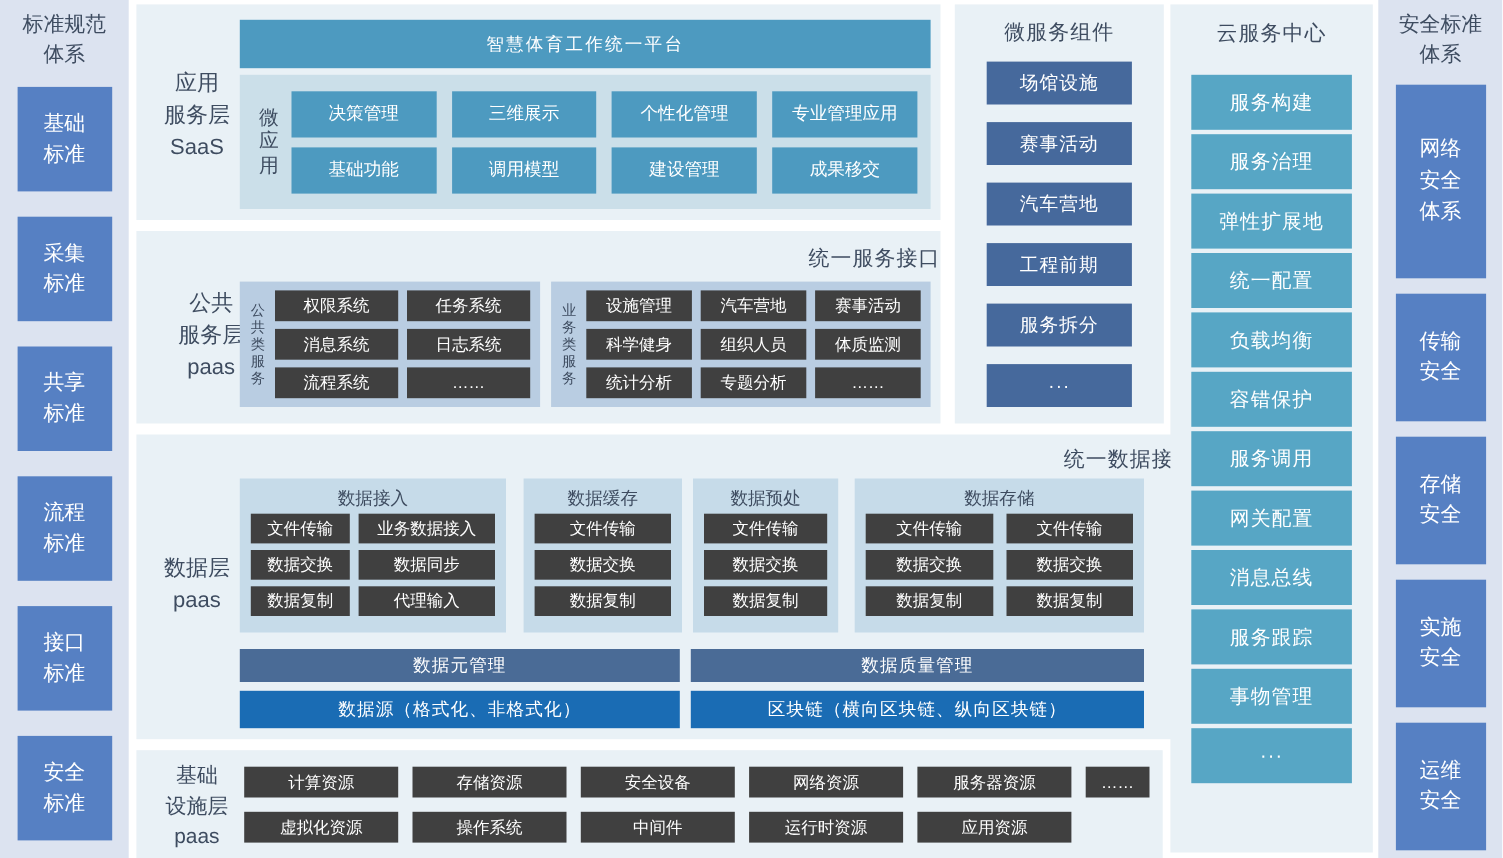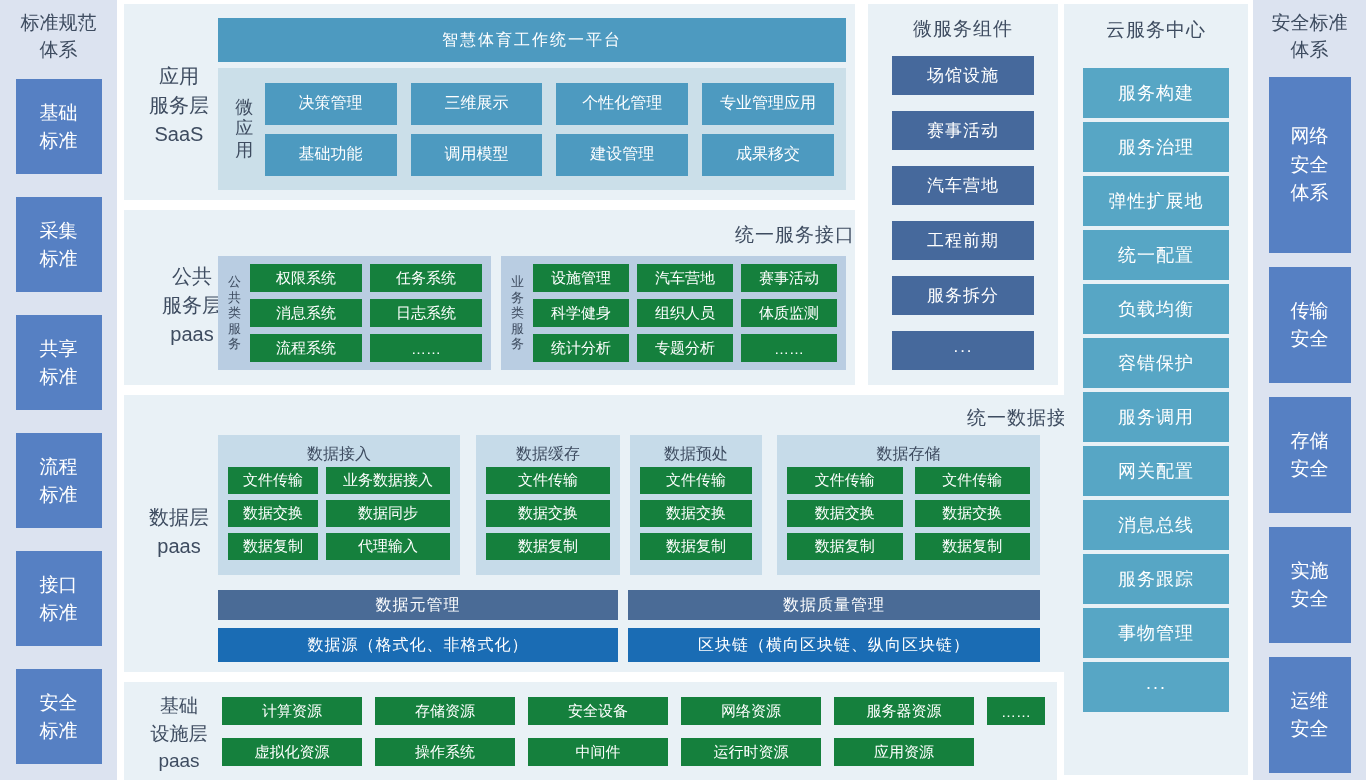--- a/index.html
+++ b/index.html
@@ -34,21 +34,21 @@
   .sec-public { left:124px; top:210px; width:731px; height:175px; }
   .sec-public .sec-title { top:12px; }
   .sec-public .sec-label { left:25px; top:52px; }
   .pub-panel { position:absolute; top:46px; height:114px; background:#b9cde2; display:flex; align-items:center; padding:8px 9px; }
   .pub-a { left:94px; width:273px; }
   .pub-b { left:377px; width:345px; }
   .pub-panel .vlabel { width:1.15em; font-size:13px; margin-right:8px; }
   .pub-grid { flex:1; display:grid; gap:7px 8px; }
   .pub-a .pub-grid { grid-template-columns:repeat(2,1fr); }
   .pub-b .pub-grid { grid-template-columns:repeat(3,1fr); }
-  .btn-dark { height:28px; background:#15803d; font-size:15px; }
+  .btn-dark { height:28px; background:#404040; font-size:15px; }
 
   
   .sec-data { left:124px; top:395px; width:1003px; height:277px; }
   .sec-data .sec-title { top:10px; }
   .sec-data .sec-label { left:12px; top:108px; }
   .dg { position:absolute; top:40px; height:140px; background:#c6dbe9; padding:6px 10px; }
   .dg-title { text-align:center; color:#3e4c60; font-size:16px; height:26px; line-height:26px; }
   .dg-grid { display:grid; gap:6px 8px; }
   .dg .btn-dark { height:27px; }
   .dg1 { left:94px; width:242px; } .dg1 .dg-grid { grid-template-columns:90px 1fr; }
@@ -63,21 +63,21 @@
   
   .sec-infra { left:124px; top:682px; width:933px; height:98px;padding-left:16px; }
   .sec-infra .sec-label { left:12px; top:10px; font-size:19px; }
   .infra-grid { position:absolute; left:98px; top:15px; width:800px; display:grid; grid-template-columns:repeat(5,140px) 58px; grid-template-rows:31px 31px; gap:10px 13px; }
   .infra-more { grid-column:6; grid-row:1 / 3; }
 
   
   .panel-micro { position:absolute; left:868px; top:4px; width:190px; height:381px; background:#e9f1f6; padding-top:12px; }
   .panel-title { text-align:center; color:#3e4c60; font-size:19px; letter-spacing:1px; }
   .panel-micro .stack { margin-top:14px; display:flex; flex-direction:column; align-items:center; gap:16px; }
-  .btn-slate { width:142px; height:39px; background:#46699c; font-size:17px; letter-spacing:1px; }
+  .btn-slate { width:132px; height:39px; background:#46699c; font-size:17px; letter-spacing:1px; }
 
   
   .panel-cloud { position:absolute; left:1064px; top:4px; width:184px; height:771px; background:#e9f1f6; padding-top:13px; }
   .panel-cloud .stack { margin-top:25px; display:flex; flex-direction:column; align-items:center; gap:4px; }
   .btn-cloud { width:146px; height:50px; background:#57a6c5; font-size:18px; letter-spacing:1px; }
 
   
   .col-right { position:absolute; left:1253px; top:0; width:113px; height:780px; background:#dce3f0; padding-top:10px; }
   .col-right .stack { margin-top:14px; display:flex; flex-direction:column; align-items:center; gap:14px; }
   .sec-blue { width:82px; background:#5680c3; font-size:19px; line-height:1.5; }

